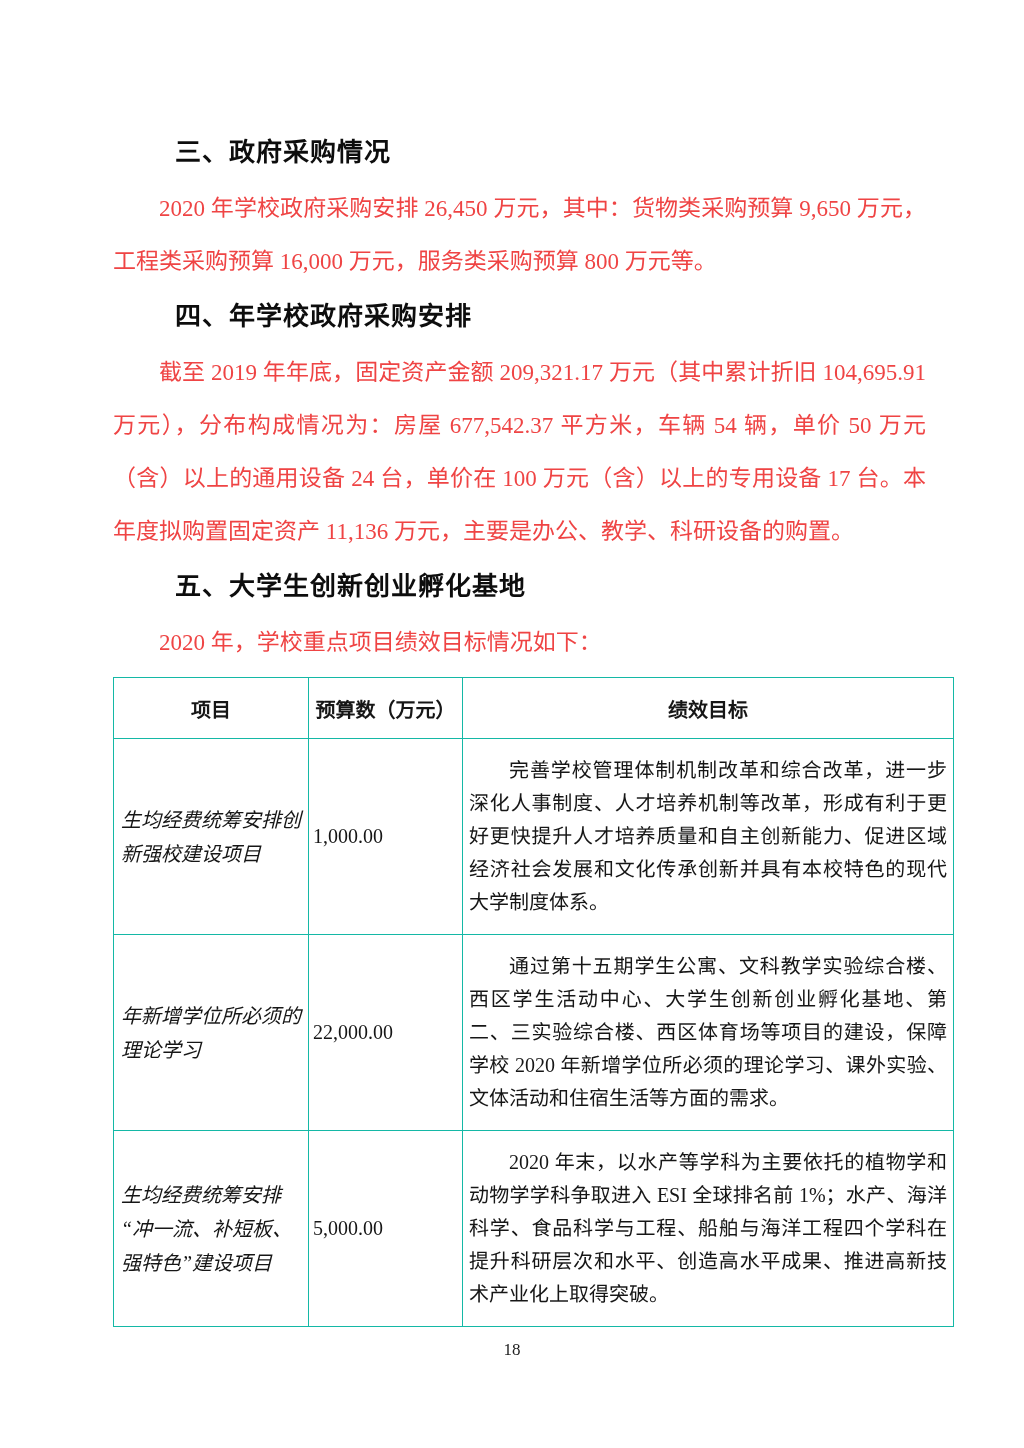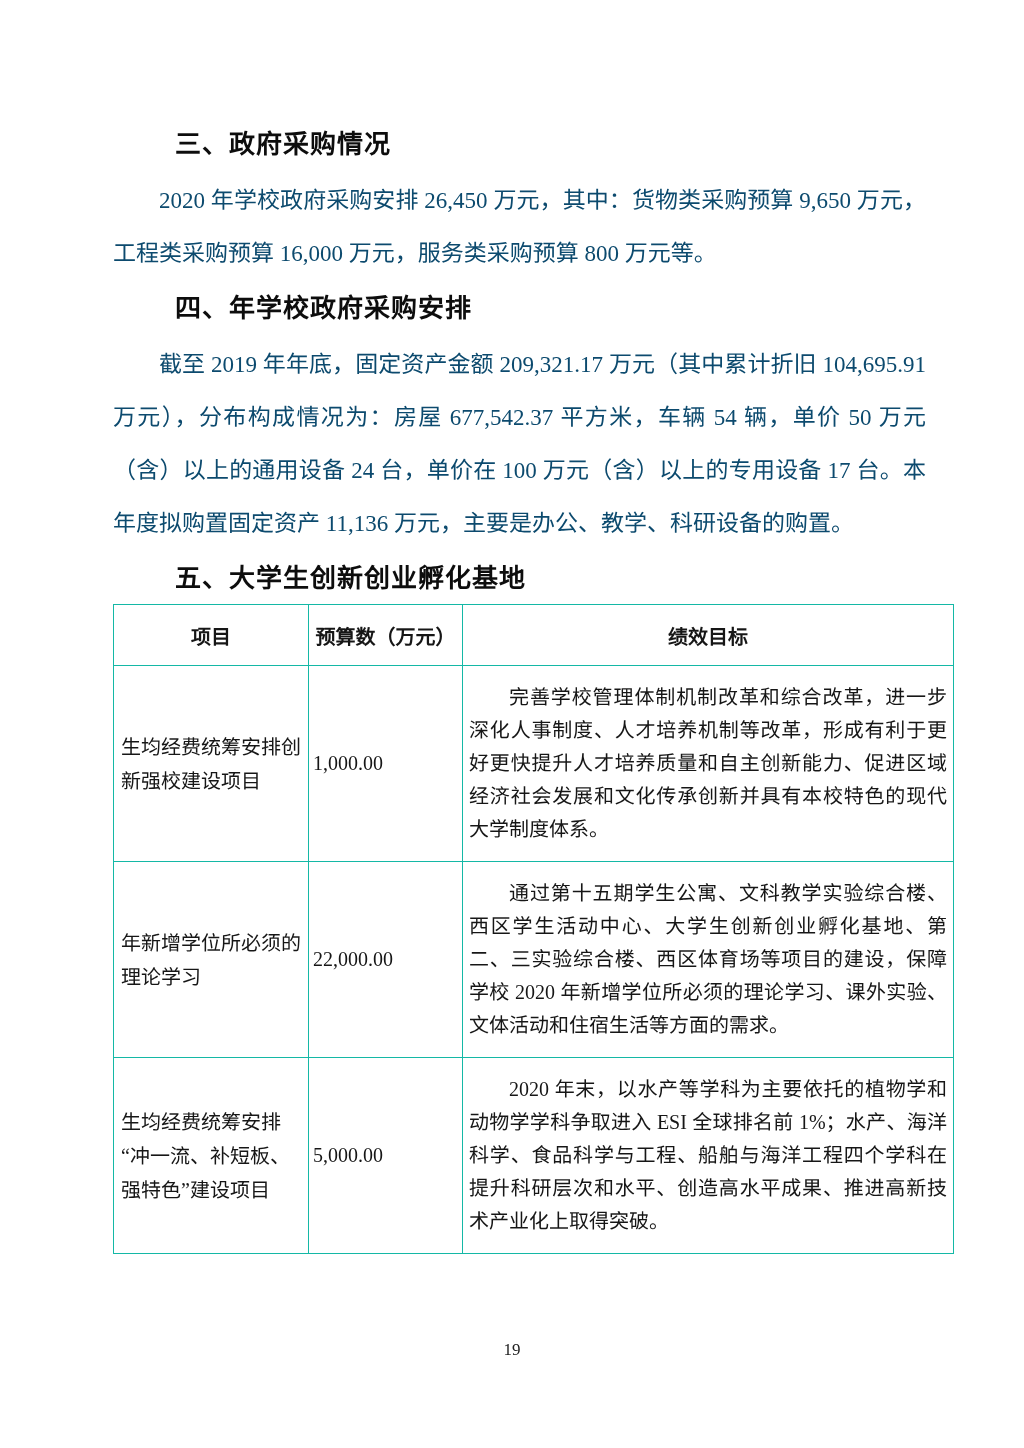--- a/index.html
+++ b/index.html
@@ -10,41 +10,41 @@
   body {
     width: 1024px;
     height: 1448px;
     position: relative;
     overflow: hidden;
     color: #121212;
     font-family: "Liberation Serif", "DejaVu Serif", serif;
   }
   .content {
     position: absolute;
-    top: 128px;
+    top: 136px;
     left: 113px;
     width: 813px;
   }
   h2.sec-heading {
     font-family: "Liberation Sans", "DejaVu Sans", sans-serif;
     font-weight: bold;
     font-size: 26px;
     line-height: 32px;
     margin: 0 0 14px 0;
     padding-left: 62px;
     letter-spacing: 1px;
     color: #0d0d0d;
   }
   p.body-para {
     font-size: 23px;
     line-height: 53px;
     text-align: justify;
     text-indent: 2em;
     margin: 0 0 12px 0;
-    color: #0c4a6e;
+    color: #ef4444;
   }
   table.perf-table {
     border-collapse: collapse;
     table-layout: fixed;
     width: 840px;
     margin-top: -4px;
     font-size: 20px;
     color: #161616;
   }
   table.perf-table col.c1 { width: 195px; }
@@ -63,20 +63,21 @@
   table.perf-table th {
     font-weight: bold;
     text-align: center;
     font-size: 20px;
     padding: 2px 4px;
   }
   td.cell-project {
     text-align: left;
     line-height: 34px;
     padding: 4px 6px 4px 7px;
+    font-style: italic;
   }
   td.cell-budget {
     text-align: left;
     padding: 2px 2px 2px 4px;
     white-space: nowrap;
   }
   td.cell-target {
     text-align: justify;
     text-indent: 2em;
     line-height: 33px;
@@ -102,20 +103,21 @@
     <p class="body-para">2020 年学校政府采购安排 26,450 万元，其中：货物类采购预算 9,650 万元，工程类采购预算 16,000 万元，服务类采购预算 800 万元等。</p>
   </section>
 
   <section>
     <h2 class="sec-heading">四、年学校政府采购安排</h2>
     <p class="body-para">截至 2019 年年底，固定资产金额 209,321.17 万元（其中累计折旧 104,695.91 万元），分布构成情况为：房屋 677,542.37 平方米，车辆 54 辆，单价 50 万元（含）以上的通用设备 24 台，单价在 100 万元（含）以上的专用设备 17 台。本年度拟购置固定资产 11,136 万元，主要是办公、教学、科研设备的购置。</p>
   </section>
 
   <section>
     <h2 class="sec-heading">五、大学生创新创业孵化基地</h2>
+    <p class="body-para">2020 年，学校重点项目绩效目标情况如下：</p>
   </section>
 
   <table class="perf-table">
     <colgroup>
         <col class="c1">
         <col class="c2">
         <col class="c3">
       </colgroup>
     <thead>
       <tr class="header-row">
@@ -138,13 +140,13 @@
       <tr class="row-2">
         <td class="cell-project">生均经费统筹安排“冲一流、补短板、强特色”建设项目</td>
         <td class="cell-budget">5,000.00</td>
         <td class="cell-target">2020 年末，以水产等学科为主要依托的植物学和动物学学科争取进入 ESI 全球排名前 1%；水产、海洋科学、食品科学与工程、船舶与海洋工程四个学科在提升科研层次和水平、创造高水平成果、推进高新技术产业化上取得突破。</td>
       </tr>
     </tbody>
   </table>
 
 </div>
 
-<div class="page-footer">19</div>
+<div class="page-footer">18</div>
 
 </body></html>

